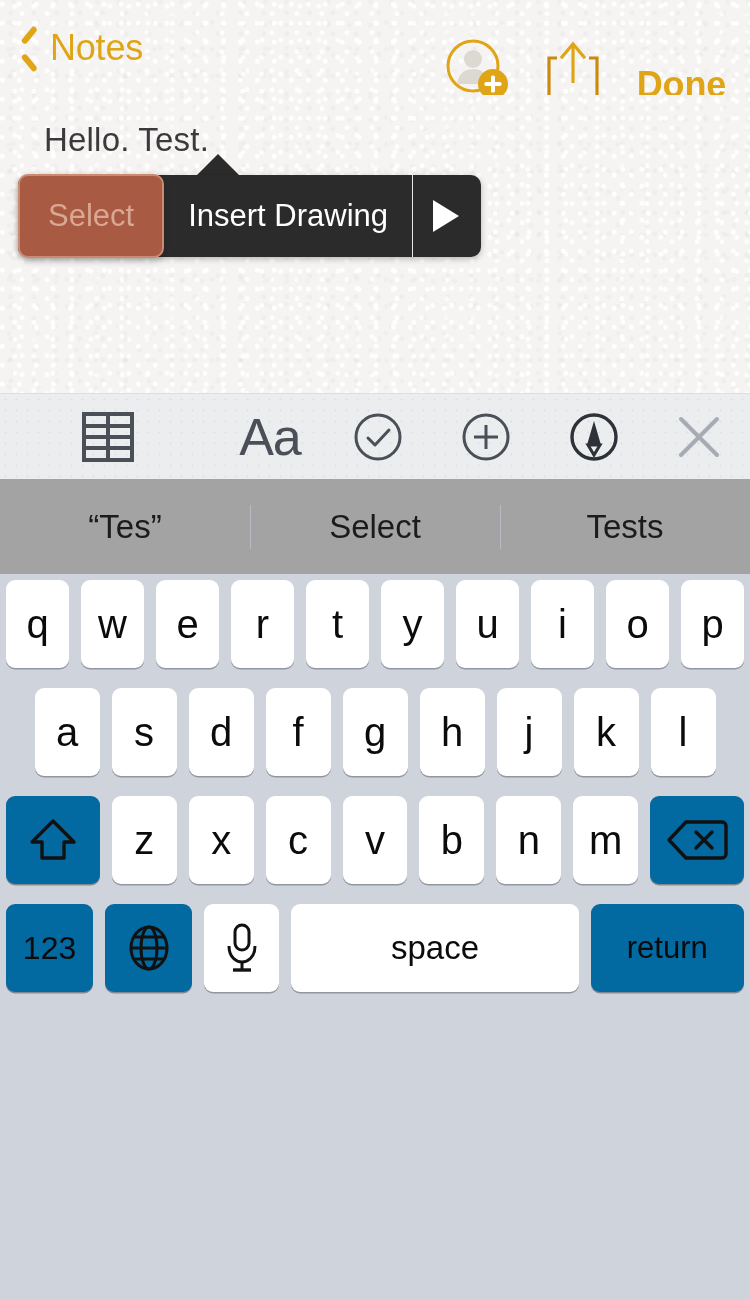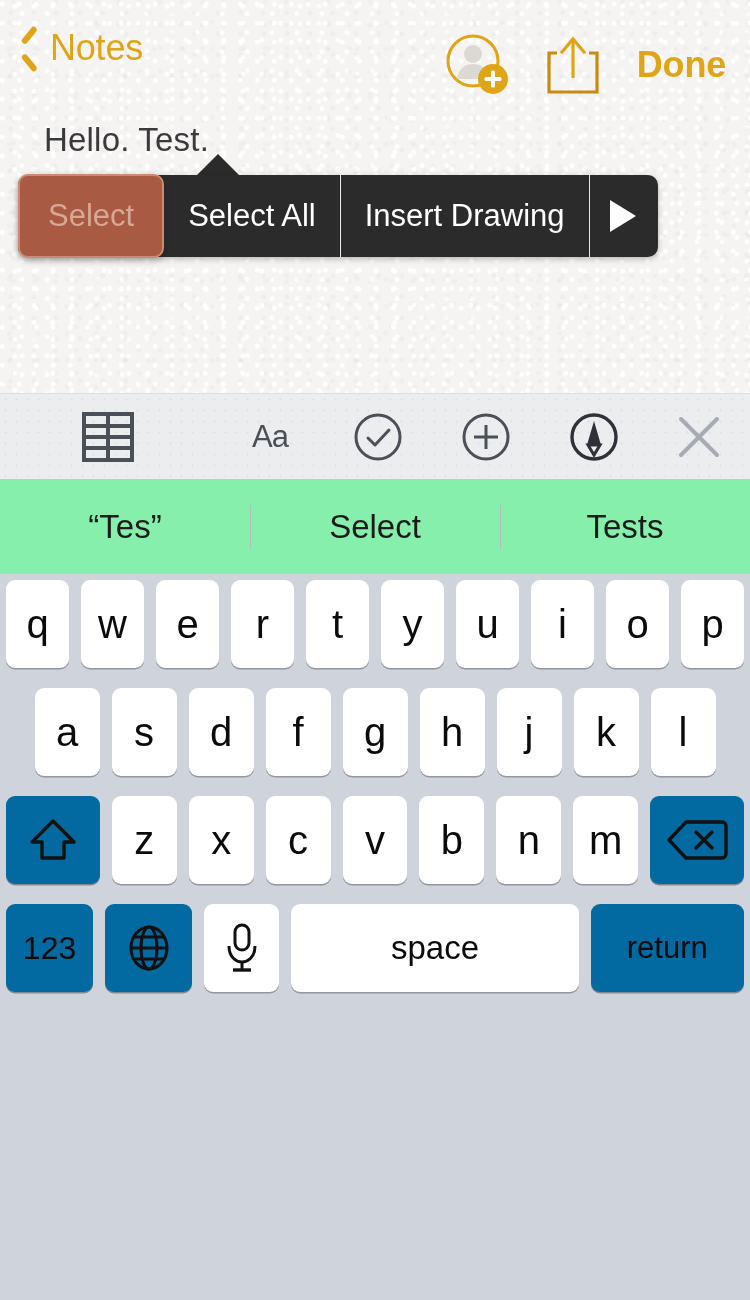--- a/index.html
+++ b/index.html
@@ -66,24 +66,24 @@
   .chev::after  { top: 21px; transform: rotate(51deg);  transform-origin: left center; }
   .nav-back-label {
     color: #E0A517;
     font-size: 36px;
     letter-spacing: -0.2px;
     text-align: center;
   }
 
   .nav-right {
     position: absolute;
-    right: 0; top: 17px;
+    right: 0; top: 11px;
     height: 95px;
     display: flex;
-    align-items: center;
+    align-items: flex-end;
     gap: 0;
   }
   .nav-btn {
     display: flex;
     align-items: center;
     justify-content: center;
     cursor: pointer;
   }
   .nav-adduser { width: 96px; height: 72px; }
   .nav-share   { width: 96px; height: 72px; }
@@ -186,21 +186,21 @@
     align-items: center;
     justify-content: center;
     cursor: pointer;
     height: 86px;
   }
 
   
   .pred-bar {
     flex: 0 0 95px;
     height: 95px;
-    background: #86efac;
+    background: #a3a3a3;
     display: flex;
     align-items: center;
   }
   .pred {
     flex: 1 1 0;
     text-align: center;
     font-size: 33px;
     color: #1B1B1B;
     position: relative;
     cursor: pointer;
@@ -296,21 +296,20 @@
   </div>
 
   <div class="note-area paper">
 
     <div class="note-text">Hello. Test.</div>
 
     <div class="ctx-wrap">
       <div class="ctx-arrow"></div>
       <div class="ctx-menu">
         <div class="ctx-item selected">Select</div>
-        <div class="ctx-item">Select All</div>
         <div class="ctx-item">Insert Drawing</div>
         <div class="ctx-item ctx-more">
           <span class="tri-right"></span>
         </div>
       </div>
     </div>
   </div>
 
   <div class="kb-toolbar">
 
@@ -318,21 +317,21 @@
       <svg width="52" height="50" viewBox="0 0 52 50">
         <rect x="2" y="2" width="48" height="46" fill="none" stroke="#4B4F57" stroke-width="4"></rect>
         <line x1="2" y1="14" x2="50" y2="14" stroke="#4B4F57" stroke-width="4"></line>
         <line x1="2" y1="25" x2="50" y2="25" stroke="#4B4F57" stroke-width="4"></line>
         <line x1="2" y1="36" x2="50" y2="36" stroke="#4B4F57" stroke-width="4"></line>
         <line x1="26" y1="2" x2="26" y2="48" stroke="#4B4F57" stroke-width="4"></line>
       </svg>
     </div>
 
     <div class="tb-btn" style="width:108px">
-      <span style="font-size:31px;color:#4B4F57;letter-spacing:-1px;">Aa</span>
+      <span style="font-size:52px;color:#4B4F57;letter-spacing:-1px;">Aa</span>
     </div>
 
     <div class="tb-btn" style="width:108px">
       <svg width="52" height="52" viewBox="0 0 52 52">
         <circle cx="26" cy="26" r="22" fill="none" stroke="#4B4F57" stroke-width="3"></circle>
         <path d="M16 27 L23 34 L37 19" fill="none" stroke="#4B4F57" stroke-width="3" stroke-linecap="round" stroke-linejoin="round"></path>
       </svg>
     </div>
 
     <div class="tb-btn" style="width:108px">

